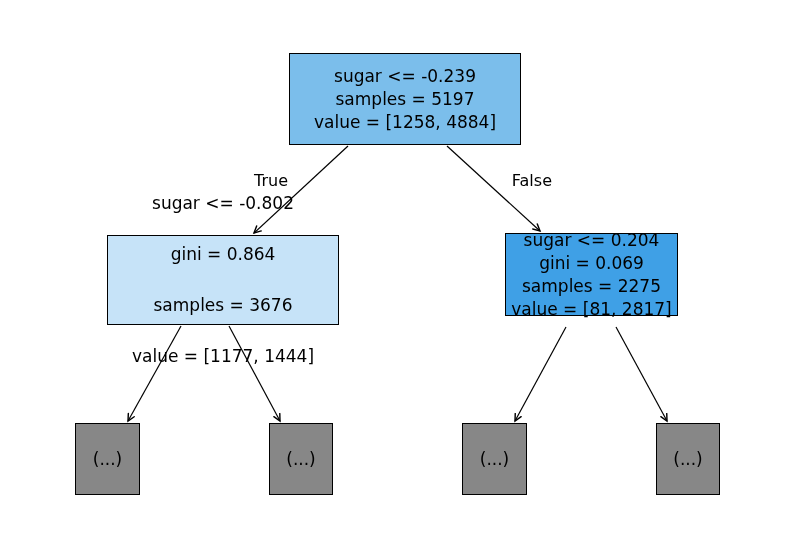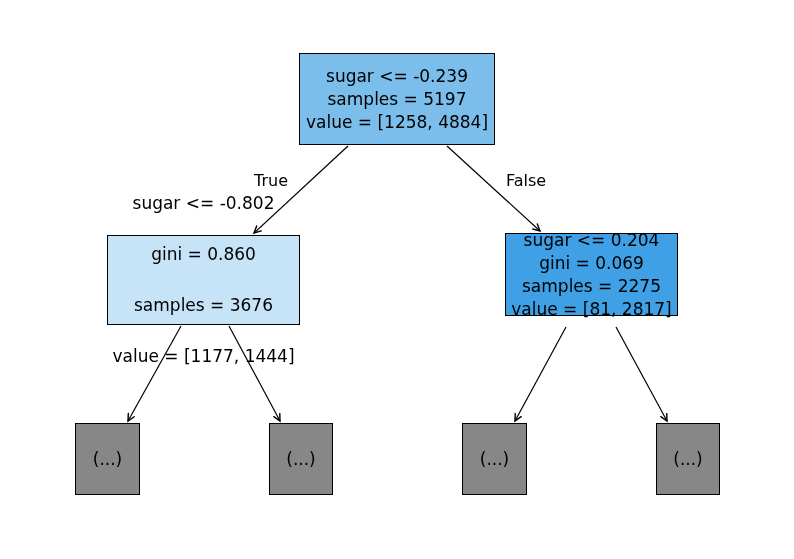--- a/index.html
+++ b/index.html
@@ -69,36 +69,36 @@
       </marker>
     </defs>
     <line x1="348" y1="146" x2="254" y2="233" marker-end="url(#arrowhead)"></line>
     <line x1="447" y1="146" x2="540" y2="231" marker-end="url(#arrowhead)"></line>
     <line x1="181" y1="326" x2="128" y2="421" marker-end="url(#arrowhead)"></line>
     <line x1="229" y1="326" x2="280" y2="421" marker-end="url(#arrowhead)"></line>
     <line x1="566" y1="327" x2="515" y2="421" marker-end="url(#arrowhead)"></line>
     <line x1="616" y1="327" x2="667" y2="421" marker-end="url(#arrowhead)"></line>
   </svg>
 
-  <div class="node" style="left: 299px; top: 53px; width: 196px; height: 92px; background-color: rgb(123, 190, 235);">
+  <div class="node" style="left: 289px; top: 53px; width: 232px; height: 92px; background-color: rgb(123, 190, 235);">
     <div>sugar &lt;= -0.239</div>
     <div>samples = 5197</div>
     <div>value = [1258, 4884]</div>
   </div>
 
   <div class="edge-label" style="left:248px; top:172px; width:46px;">
     <span>True</span>
   </div>
-  <div class="edge-label" style="left:500px; top:172px; width:52px;">
+  <div class="edge-label" style="left:500px; top:172px; width:52px;text-align:right;">
     <span>False</span>
   </div>
 
-  <div class="node" style="left: 107px; top: 235px; width: 193px; height: 90px; background-color: rgb(198, 227, 248); gap: 28px;">
+  <div class="node" style="left: 107px; top: 235px; width: 232px; height: 90px; background-color: rgb(198, 227, 248); gap: 28px;">
     <div>sugar &lt;= -0.802</div>
-    <div>gini = 0.860</div>
+    <div>gini = 0.864</div>
     <div>samples = 3676</div>
     <div>value = [1177, 1444]</div>
   </div>
 
   <div class="node" style="left: 505px; top: 233px; width: 173px; height: 83px; background-color: rgb(63, 160, 230);">
     <div>sugar &lt;= 0.204</div>
     <div>gini = 0.069</div>
     <div>samples = 2275</div>
     <div>value = [81, 2817]</div>
   </div>

